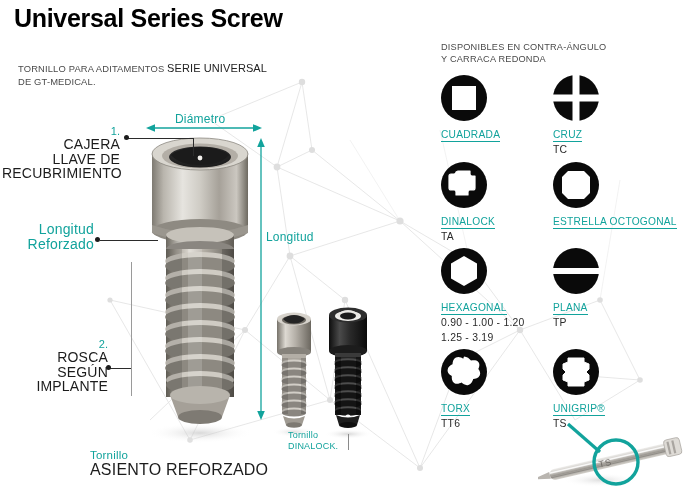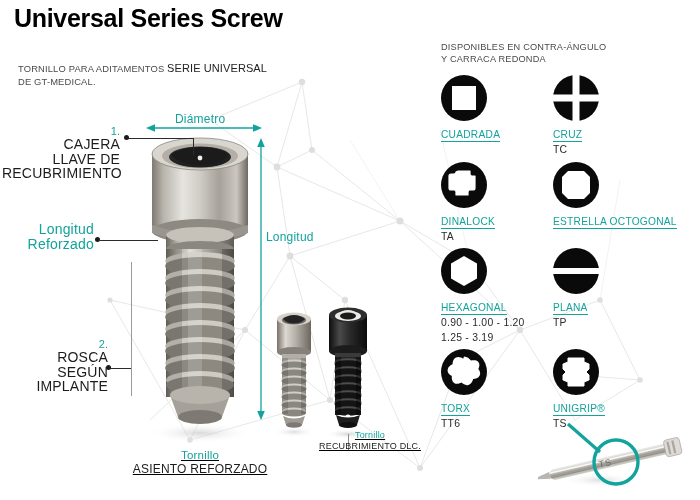--- a/index.html
+++ b/index.html
@@ -56,23 +56,23 @@
 
   
   .dim-label {
     position: absolute; color: #12a39c; font-size: 12px;
     letter-spacing: 0.2px; white-space: nowrap; z-index: 6;
   }
   #lbl-diametro { left: 175px; top: 112px; }
   #lbl-longitud { left: 266px; top: 230px; }
 
   
-  .cap { position: absolute; text-align: center; white-space: nowrap; z-index: 6; text-decoration: underline; }
+  .cap { position: absolute; white-space: nowrap; z-index: 6; }
   .cap .t { color: #12a39c; font-size: 11.5px; line-height: 14px; letter-spacing: 0.2px; }
-  .cap .b { color: #1c1c1c; font-size: 12px; line-height: 15px; letter-spacing: 0.2px; }
+  .cap .b { color: #1c1c1c; font-size: 16px; line-height: 15px; letter-spacing: 0.2px; }
   .cap.small .t { font-size: 9px; line-height: 11px; }
   .cap.small .b { font-size: 9px; line-height: 11px; }
   #cap-left  { left: 90px; top: 448px; width: 220px; }
   #cap-right { left: 288px; top: 430px; width: 164px; }
 
   
   #drives { position: absolute; left: 441px; top: 72px; width: 250px; z-index: 6; }
   .drive-row { display: flex; }
   .drive {
     width: 112px; margin-bottom: 2px;
@@ -359,21 +359,21 @@
     <div class="l3">IMPLANTE</div>
   </div>
 
   <div class="cap" id="cap-left">
     <div class="t">Tornillo</div>
     <div class="b">ASIENTO REFORZADO</div>
   </div>
 
   <div class="cap small" id="cap-right">
     <div class="t">Tornillo</div>
-    <div class="b">RECUBRIMIENTO DLC.</div>
+    <div class="t">DINALOCK.</div>
   </div>
   <div class="leader" style="left:348px; top:434px; width:1px; height:16px; background:#8a8a8a;"></div>
 
   <div id="drives">
 
     <div class="drive-row">
       <div class="drive">
         <div class="gl">
           <svg width="46" height="46" viewBox="0 0 46 46">
             <circle cx="23" cy="23" r="23" fill="#0a0a0a"></circle>

